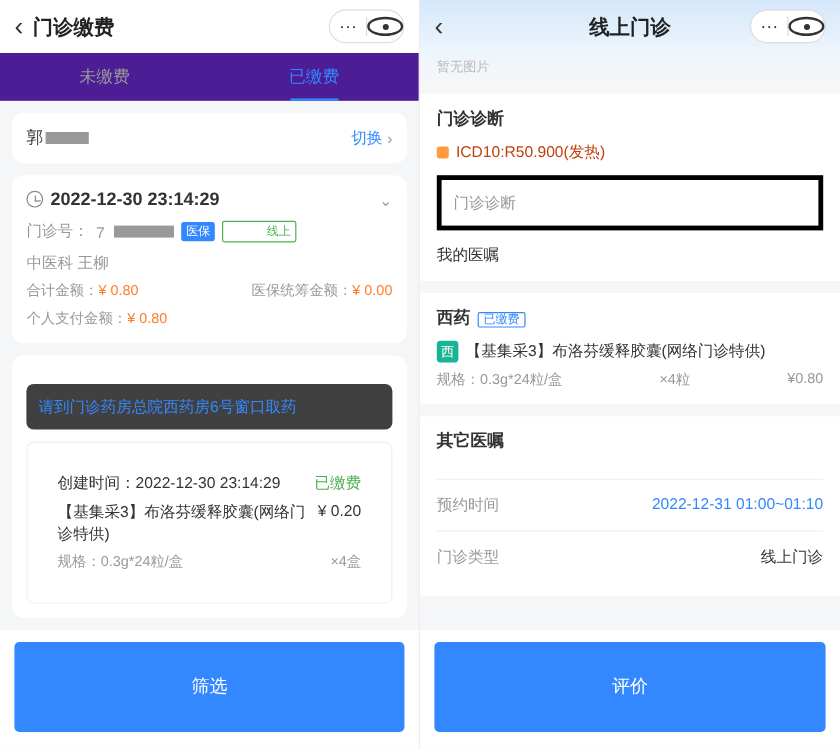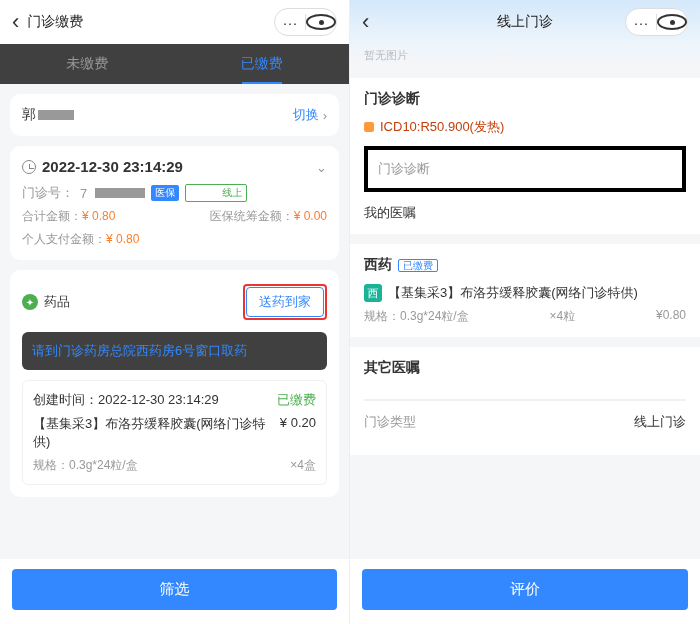--- a/index.html
+++ b/index.html
@@ -4,30 +4,30 @@
 <style>
 * { margin: 0; padding: 0; box-sizing: border-box; font-family: -apple-system, "PingFang SC", "Microsoft YaHei", sans-serif; }
 body { background: #fff; display: flex; width: 700px; height: 624px; }
 .pane { width: 350px; height: 624px; background: #f5f6f8; position: relative; overflow: hidden; }
 .pane-left { border-right: 1px solid #eee; }
 
 
 .header { height: 44px; background: #fff; display: flex; align-items: center; padding: 0 12px; position: relative; }
 .header-r { background: linear-gradient(#d4e8fa, #eef5fc); }
 .back { font-size: 22px; color: #333; margin-right: 8px; }
-.title { font-size: 14px; font-weight: 400; color: #222; flex: 1; }
+.title { font-size: 17px; font-weight: 700; color: #222; flex: 1; }
 .title-c { text-align: center; position: absolute; left: 0; right: 0; pointer-events: none; }
 .capsule { display: flex; align-items: center; border: 1px solid #ddd; border-radius: 16px; height: 28px; background: #fff; }
 .capsule span { width: 30px; display: flex; align-items: center; justify-content: center; font-size: 15px; color: #333; }
 .capsule .div { width: 1px; height: 16px; background: #ddd; }
 .dot-ring { width: 16px; height: 16px; border: 2px solid #333; border-radius: 50%; display: flex; align-items: center; justify-content: center; }
 .dot-ring::after { content: ''; width: 5px; height: 5px; background: #333; border-radius: 50%; }
 
 
-.tabs { display: flex; background: #404040; height: 40px; }
+.tabs { display: flex; background: #4c1d95; height: 40px; }
 .tab { flex: 1; display: flex; align-items: center; justify-content: center; font-size: 14px; color: #999; position: relative; }
 .tab.active { color: #3388ff; }
 .tab.active::after { content: ''; position: absolute; bottom: 0; width: 40px; height: 2px; background: #3388ff; }
 
 
 .card { background: #fff; margin: 10px; border-radius: 10px; padding: 12px; }
 .row { display: flex; align-items: center; justify-content: space-between; }
 .user-name { font-size: 14px; color: #333; }
 .mask { display: inline-block; width: 36px; height: 10px; background: #999; vertical-align: middle; margin-left: 2px; }
 .switch { color: #3388ff; font-size: 13px; display: flex; align-items: center; gap: 4px; }
@@ -41,27 +41,27 @@
 .badge-blue { background: #3388ff; color: #fff; }
 .badge-green { border: 1px solid #4caf50; color: #4caf50; padding-left: 36px; }
 .money-row { display: flex; justify-content: space-between; font-size: 12px; color: #999; margin-top: 6px; }
 .orange { color: #ff7d28; }
 
 .pill-ico { width: 16px; height: 16px; background: #4caf50; border-radius: 50%; display: inline-flex; align-items: center; justify-content: center; color: #fff; font-size: 10px; margin-right: 6px; }
 .deliver-btn { border: 1.5px solid #3388ff; color: #3388ff; font-size: 13px; padding: 5px 12px; border-radius: 4px; background: #fff; }
 .highlight-box { border: 2.5px solid #e33; padding: 1px; border-radius: 4px; margin-top: 2px; }
 
 .notice { background: #404040; color: #3388ff; font-size: 13px; font-weight: 500; padding: 10px; border-radius: 6px; margin-top: 12px; text-align: left; }
-.sub-card { border: 1px solid #f0f0f0; border-radius: 6px; padding: 10px; margin-top: 10px; }
+.sub-card { border: 1px solid #f0f0f0; border-radius: 6px; padding: 25px; margin-top: 10px; }
 .l13 { font-size: 13px; color: #333; }
 .l12g { font-size: 12px; color: #999; }
 .paid { color: #4caf50; font-size: 13px; }
 
 .footer { position: absolute; bottom: 0; left: 0; right: 0; padding: 10px 12px 14px; background: #fff; }
-.big-btn { width: 100%; background: #3388ff; color: #fff; font-size: 15px; padding: 11px; border: none; border-radius: 4px; }
+.big-btn { width: 100%; background: #3388ff; color: #fff; font-size: 15px; padding: 28px; border: none; border-radius: 4px; }
 
 
 .sec { background: #fff; margin-top: 10px; padding: 12px 14px; }
 .sec-title { font-size: 14px; font-weight: 600; color: #333; margin-bottom: 10px; }
 .icd { font-size: 13px; color: #c2410c; display: flex; align-items: center; gap: 6px; }
 .icd-ico { width: 10px; height: 10px; background: #ff9a3c; border-radius: 2px; }
 .sub-box { border: 4px solid #000000; padding: 10px; margin-top: 10px; font-size: 13px; color: #999; }
 .my-order { font-size: 13px; color: #333; margin-top: 12px; }
 .med-ico { width: 18px; height: 18px; background: #19b395; color: #fff; font-size: 11px; border-radius: 3px; display: inline-flex; align-items: center; justify-content: center; margin-right: 6px; }
 .med-line { font-size: 13px; color: #333; display: flex; align-items: flex-start; }
@@ -109,36 +109,31 @@
       <div><span class="clock"></span><span class="dt">2022-12-30 23:14:29</span></div>
       <span class="arrow">⌄</span>
     </div>
     <div class="info-line">
       <span>门诊号：</span>
         <span>7</span>
         <span class="mask" style="width:50px"></span>
       <span class="badge badge-blue">医保</span>
       <span class="badge badge-green">线上</span>
     </div>
+    <div class="info-line">中医科 王柳</div>
     <div class="money-row">
       <span><span>合计金额：</span><span class="orange">¥ 0.80</span></span>
       <span><span>医保统筹金额：</span><span class="orange">¥ 0.00</span></span>
     </div>
     <div class="money-row">
       <span><span>个人支付金额：</span><span class="orange">¥ 0.80</span></span>
     </div>
   </div>
 
   <div class="card">
-    <div class="row">
-      <span><span class="pill-ico">✦</span><span class="l13">药品</span></span>
-      <span class="highlight-box">
-        <button class="deliver-btn">送药到家</button>
-      </span>
-    </div>
     <div class="notice">请到门诊药房总院西药房6号窗口取药</div>
     <div class="sub-card">
       <div class="row">
         <span class="l13"><span>创建时间：</span><span>2022-12-30 23:14:29</span></span>
         <span class="paid">已缴费</span>
       </div>
       <div class="row" style="margin-top:6px;align-items:flex-start">
         <span class="l13" style="flex:1;padding-right:8px">【基集采3】布洛芬缓释胶囊(网络门诊特供)</span>
         <span class="l13">¥ 0.20</span>
       </div>
@@ -189,20 +184,24 @@
       <span><span>规格：</span><span>0.3g*24粒/盒</span></span>
       <span>×4粒</span>
       <span>¥0.80</span>
     </div>
   </div>
 
   <div class="sec">
     <div class="sec-title">其它医嘱</div>
     <div style="height:12px"></div>
     <div class="hr"></div>
+    <div class="kv">
+      <span class="k">预约时间</span>
+      <span class="v" style="color:#3388ff">2022-12-31 01:00~01:10</span>
+    </div>
     <div class="hr"></div>
     <div class="kv">
       <span class="k">门诊类型</span>
       <span class="v">线上门诊</span>
     </div>
   </div>
 
   <div class="footer">
     <button class="big-btn">评价</button>
   </div>

